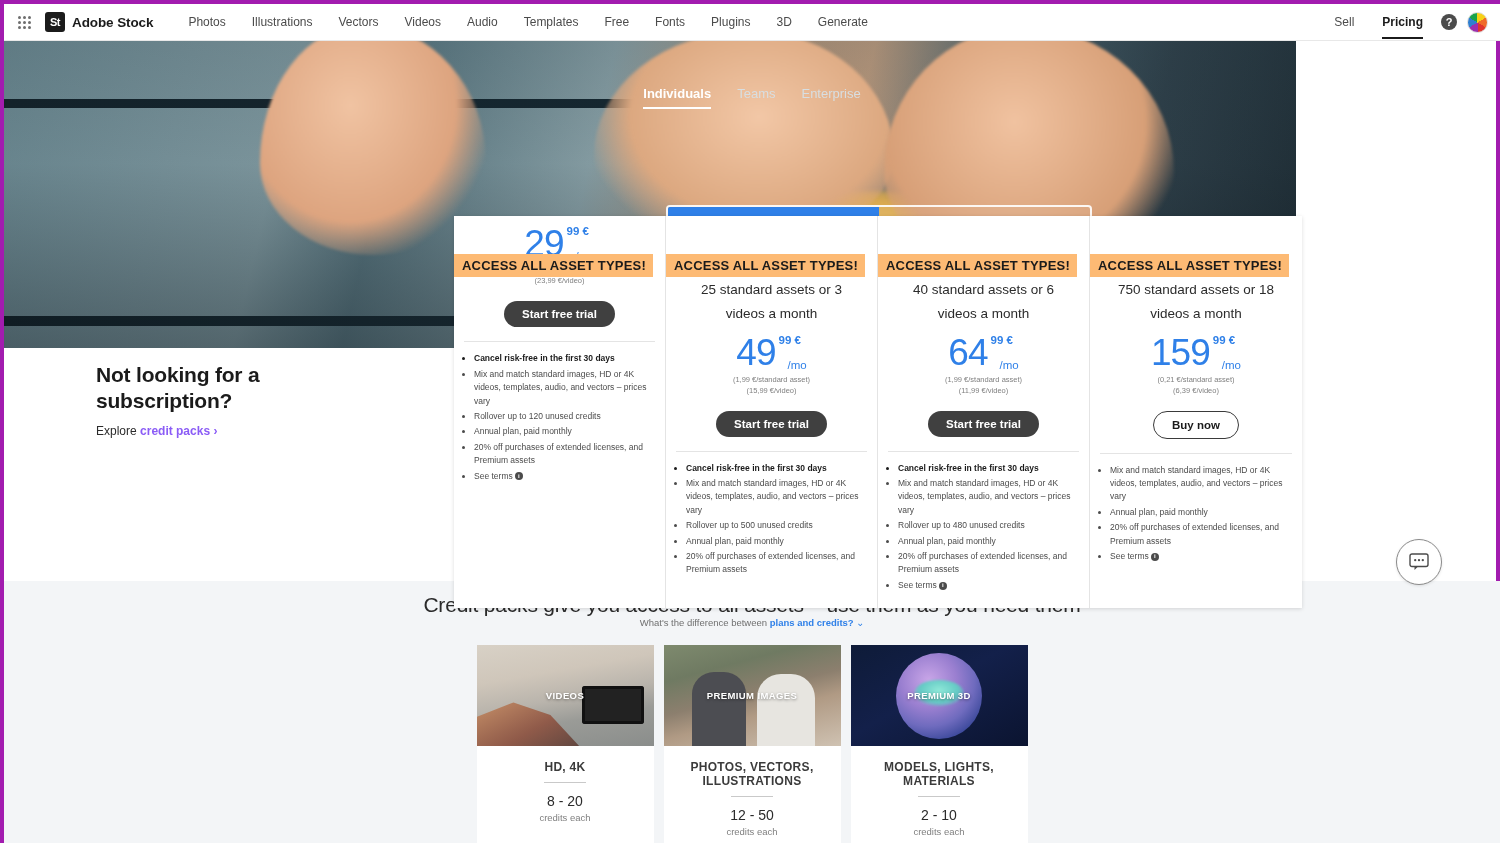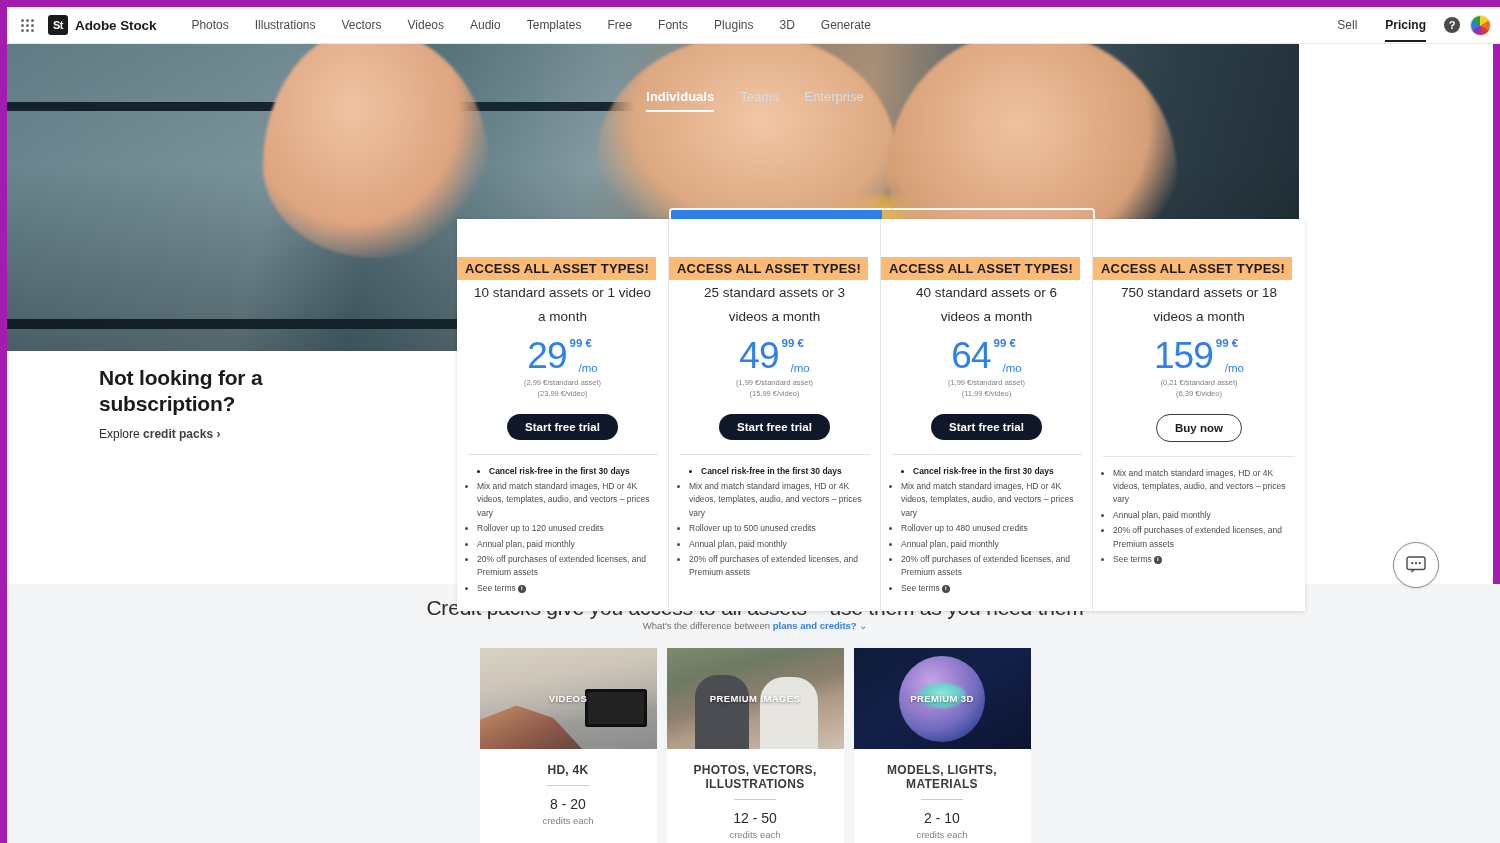--- a/index.html
+++ b/index.html
@@ -3,21 +3,21 @@
 <meta charset="utf-8">
 <style>
   * { box-sizing: border-box; margin: 0; padding: 0; }
   html, body {
     width: 1500px; height: 843px;
     font-family: "Liberation Sans", sans-serif;
     background: #ffffff;
     overflow: hidden;
   }
   .page { position: relative; width: 1500px; height: 843px; background:#fff;
-          border: 7px solid #a21caf; }
+          border: 4px solid #a21caf; }
 
   
   .globalnav {
     position: absolute; top:0; left:0; width: 1496px; height: 37px;
     background:#fff; display:flex; align-items:center;
     border-bottom: 1px solid #e8e8e8;
     z-index: 40;
   }
   .grid-icon { width: 13px; height: 13px; margin-left: 14px; margin-right: 14px;
                display:grid; grid-template-columns: repeat(3, 1fr); gap:2px; }
@@ -105,40 +105,40 @@
      align-items:flex-start; justify-content:center; }
   .price-main { font-size:37px; color:#2f80e8; font-weight:400; line-height:0.95;
      letter-spacing:-1px; }
   .price-sup { margin-left:3px; display:flex; flex-direction:column;
      align-items:flex-start; }
   .price-cents { font-size:11.5px; color:#2f80e8; font-weight:bold; line-height:1; }
   .price-per { font-size:11.5px; color:#2f80e8; margin-top:12px; margin-left:9px; }
   .price-note { text-align:center; font-size:7.5px; color:#808080; line-height:1.45;
      margin-top:4px; }
   .cta-wrap { text-align:center; margin-top:14px; }
-  .cta { display:inline-block; background:#0f172a; color:#fff; border:none;
+  .cta { display:inline-block; background:#404040; color:#fff; border:none;
      border-radius:14px; font-size:11.5px; font-weight:bold; padding:7px 18px;
      cursor:pointer; font-family:inherit; }
   .cta.ghost { background:#fff; color:#1b1b1b; border:1.5px solid #3a3a3a; }
   .card-sep { height:1px; background:#e4e4e4; margin:14px 10px 0; }
   .feats { padding: 10px 14px 14px 20px; }
   .feats li { font-size:8.5px; color:#4b4b4b; line-height:1.58; margin-bottom:2px;
      list-style: disc; }
-  .feats li.bold { font-weight:bold; color:#1b1b1b;margin-left:12px; }
+  .feats li.bold { font-weight:bold; color:#1b1b1b; }
   .info-i { display:inline-flex; width:8px; height:8px; border-radius:50%;
      background:#4b4b4b; color:#fff; font-size:6px; font-weight:bold;
      align-items:center; justify-content:center; vertical-align:middle;
      margin-left:2px; }
 
   
   .promo { position:absolute; left:92px; top:358px; z-index:8; }
   .promo h2 { font-size:21px; color:#1b1b1b; line-height:1.25; font-weight:bold;
               letter-spacing:-0.2px; }
   .promo p { margin-top:9px; font-size:12px; color:#2b2b2b; }
-  .promo a { color:#404040; text-decoration:none; font-weight:bold; }
+  .promo a { color:#8b5cf6; text-decoration:none; font-weight:bold; }
 
   
   .chat { position:absolute; right:54px; top:535px; width:46px; height:46px;
      border-radius:50%; background:#fff; border:1px solid #8a8a8a;
      display:flex; align-items:center; justify-content:center; z-index:20;
      box-shadow:0 1px 3px rgba(0,0,0,0.1); cursor:pointer; }
 
   
   .credits { position:absolute; top:577px; left:0; width:1496px; height:264px;
      background:#f3f5f7; }
@@ -252,24 +252,20 @@
     </h2>
     <p>
       <span>Explore </span><a href="#">credit packs ›</a>
     </p>
   </div>
 
   <div class="cards">
 
     <div class="card">
       <div class="badge">ACCESS ALL ASSET TYPES!</div>
-      <div class="card-head">
-        <div>10 standard assets or 1 video</div>
-        <div>a month</div>
-      </div>
       <div class="price-row">
         <span class="price-main">29</span>
         <span class="price-sup">
           <span class="price-cents">99 €</span>
           <span class="price-per">/mo</span>
         </span>
       </div>
       <div class="price-note">
         <div>(2,99 €/standard asset)</div>
         <div>(23,99 €/video)</div>

